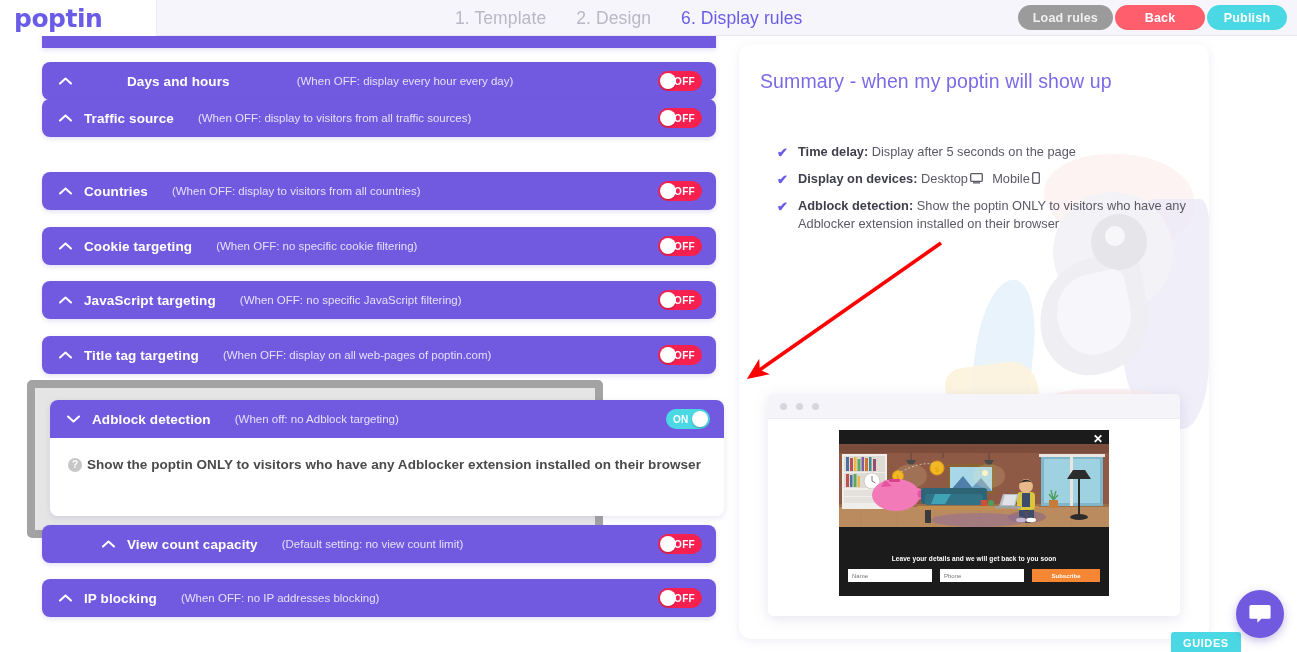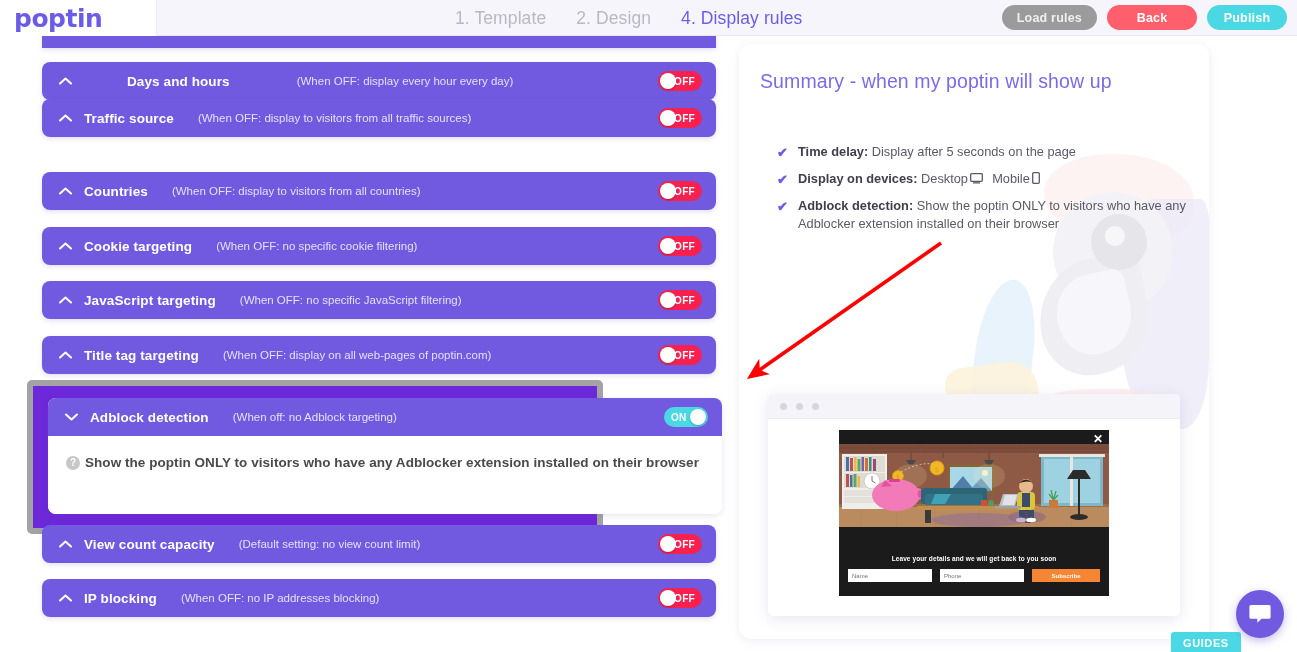--- a/index.html
+++ b/index.html
@@ -50,21 +50,21 @@
     font-size: 17.5px;
     color: #b9b8c6;
     letter-spacing: 0.1px;
     white-space: nowrap;
     cursor: pointer;
   }
   .step.active { color: #6b5ce7; }
 
   .topbtns {
     position: absolute; right: 10px; top: 5px;
-    display: flex; align-items: center; gap: 10px;
+    display: flex; align-items: center; gap: 2px;
   }
   .tbtn {
     border: none;
     border-radius: 14px;
     height: 25px;
     padding: 0 15px;
     font-size: 12.5px;
     font-weight: 700;
     font-family: "Liberation Sans", sans-serif;
     color: #ffffff;
@@ -151,23 +151,23 @@
     letter-spacing: 0.3px;
   }
   .toggle.off .tlabel { right: 7px; }
   .toggle.on  .tlabel { left: 7px; }
 
   
   .adblock-wrap {
     position: absolute;
     left: -15px;
     width: 576px;
-    border: 6px solid #a3a3a3;
+    border: 8px solid #a3a3a3;
     border-radius: 5px;
-    background: #6d28d9;
+    background: #e5e5e5;
     padding: 12px 15px 14px 15px;
     box-sizing: border-box;
   }
   .adblock-card {
     width: 674px;
     background: #ffffff;
     border-radius: 8px;
     box-shadow: 0 2px 6px rgba(90,70,180,0.14);
     overflow: hidden;
   }
@@ -451,21 +451,21 @@
 
 <div id="app">
 
   <div class="topbar">
     <div class="logo-box">
       <div class="logo">poptin</div>
     </div>
     <div class="steps">
       <div class="step">1. Template</div>
       <div class="step">2. Design</div>
-      <div class="step active">4. Display rules</div>
+      <div class="step active">6. Display rules</div>
     </div>
     <div class="topbtns">
       <button class="tbtn load">Load rules</button>
       <button class="tbtn back">Back</button>
       <button class="tbtn publish">Publish</button>
     </div>
   </div>
 
   <div class="rules-col">
 
@@ -569,21 +569,21 @@
             <span class="knob"></span>
             <span class="tlabel">ON</span>
           </span>
         </div>
         <div class="adblock-body">
           <div class="adblock-text"><span class="qmark">?</span><span>Show the poptin ONLY to visitors who have any Adblocker extension installed on their browser</span></div>
         </div>
       </div>
     </div>
 
-    <div class="rule-row" style="top:497px;">
+    <div class="rule-row" style="top:497px;padding-left:43px;">
       <span class="chev">
         <svg width="13" height="8" viewBox="0 0 13 8">
             <path d="M1 6.5 L6.5 1.5 L12 6.5" stroke="#ffffff" stroke-width="2" fill="none" stroke-linecap="round" stroke-linejoin="round"></path>
           </svg>
       </span>
       <span class="rule-title">View count capacity</span>
       <span class="rule-sub">(Default setting: no view count limit)</span>
       <span class="toggle off">
         <span class="knob"></span>
         <span class="tlabel">OFF</span>

